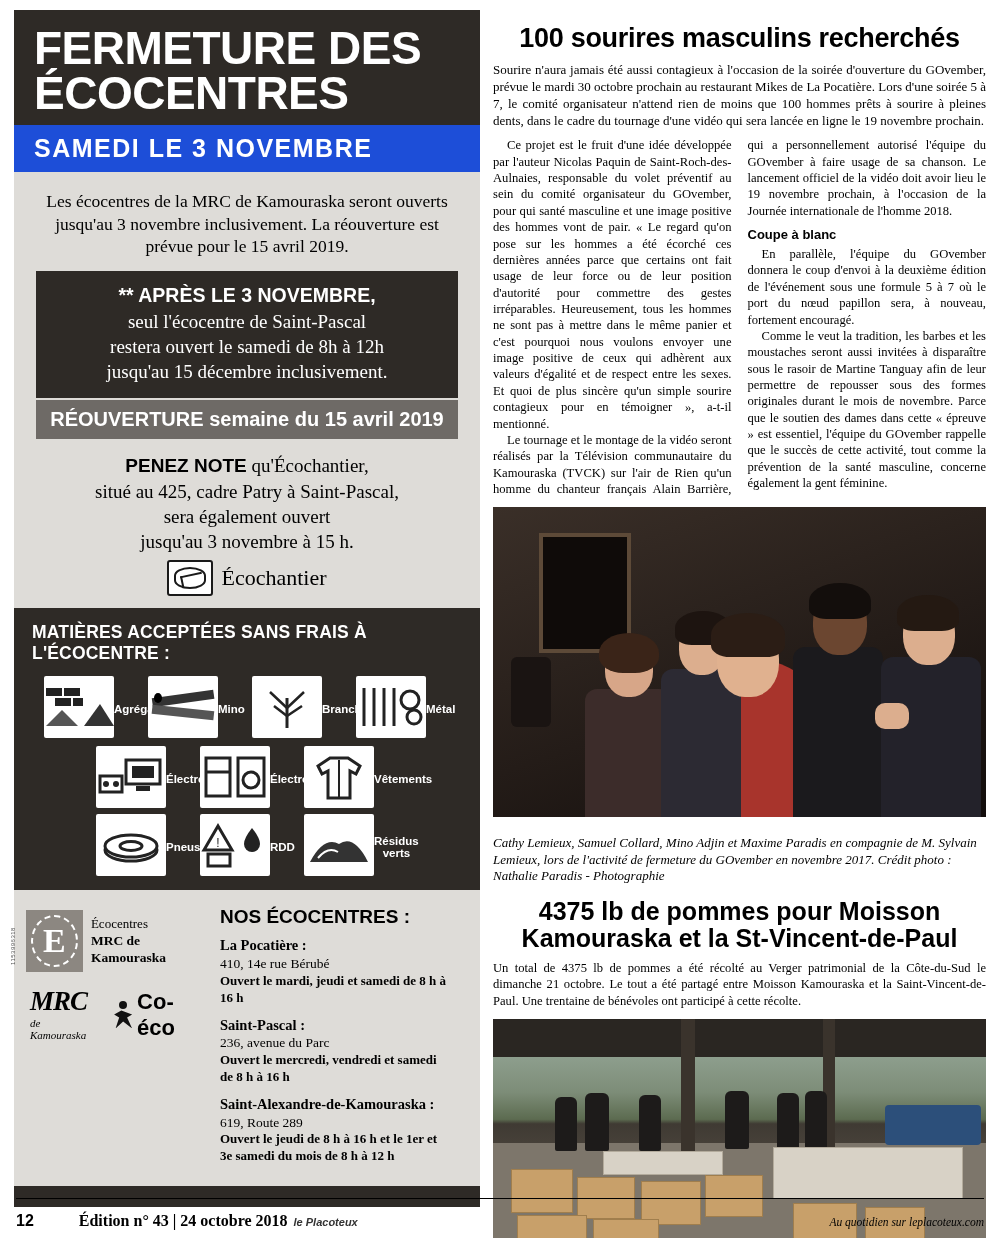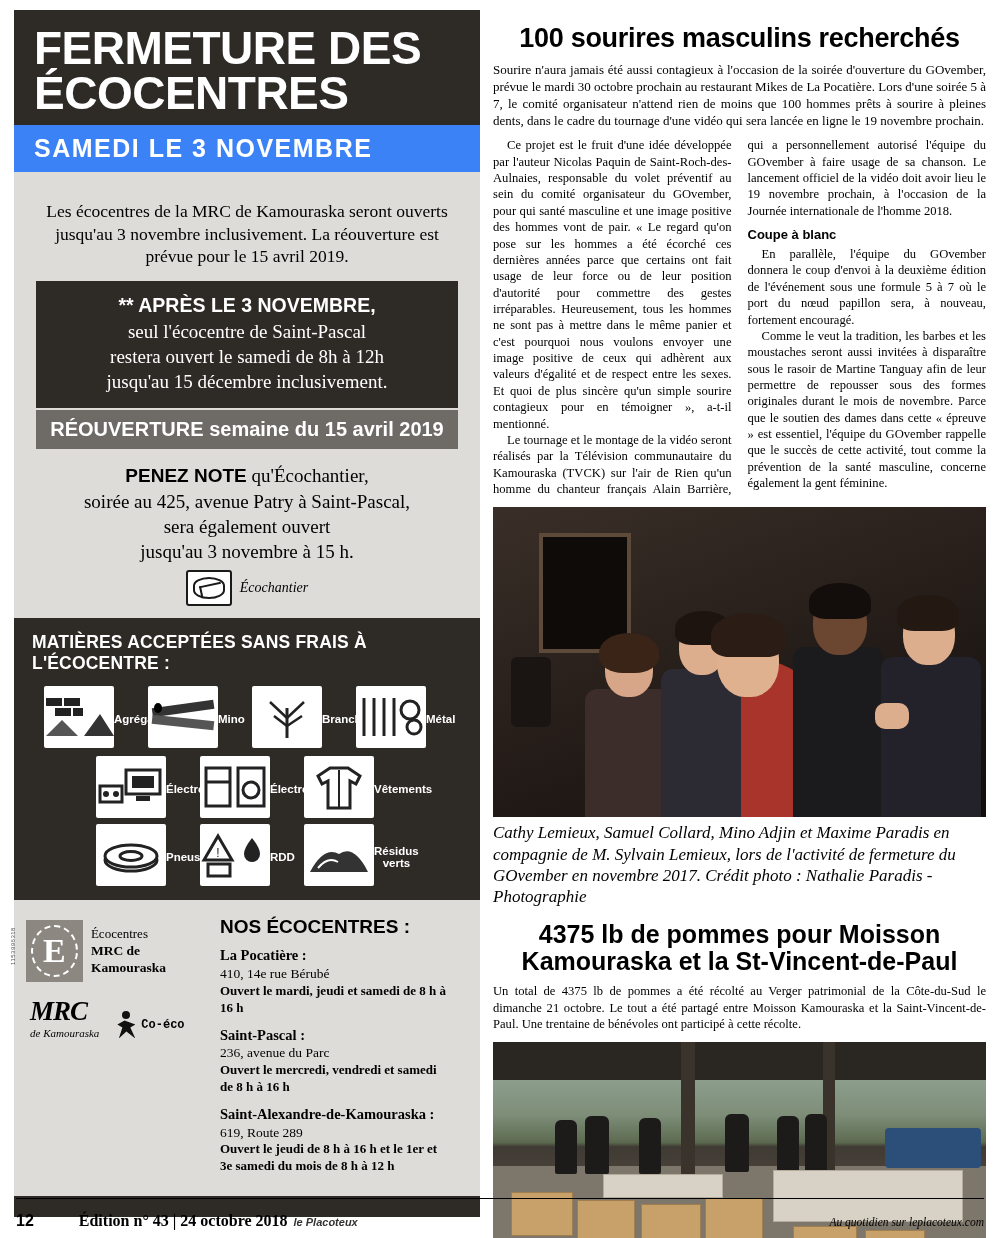--- a/index.html
+++ b/index.html
@@ -33,37 +33,37 @@
   }
   .ad-title {
     font-family: "Liberation Sans", sans-serif;
     font-weight: bold;
     font-size: 46px;
     line-height: 0.97;
     letter-spacing: -0.5px;
     margin: 0;
   }
   .ad-sub {
-    background: #3b82f6;
+    background: #1d4ed8;
     color: #fff;
     font-weight: bold;
     font-size: 25px;
     letter-spacing: 1.5px;
     padding: 9px 20px 9px 20px;
   }
   .ad-body {
     background: #dedcd8;
     padding: 16px 22px 10px 22px;
   }
   .ad-p1 {
     font-family: "Liberation Serif", serif;
     font-size: 17.5px;
     line-height: 1.28;
     text-align: center;
-    margin: 12px 0 14px 0;
+    margin: 2px 0 14px 0;
   }
   .box-dark {
     background: #2e2a26;
     color: #fff;
     text-align: center;
     padding: 12px 14px 14px 14px;
     font-family: "Liberation Serif", serif;
     font-size: 19px;
     line-height: 1.32;
   }
@@ -97,22 +97,21 @@
     content: ""; position: absolute; left: 5px; top: 5px; right: 5px; bottom: 5px;
     border: 2px solid #1a1a1a; border-radius: 50%/40%;
   }
   .ecoch-mark:after {
     content: ""; position: absolute; left: 12px; top: 12px; width: 20px; height: 10px;
     border-top: 2px solid #1a1a1a; border-left: 2px solid #1a1a1a;
     transform: rotate(-12deg);
   }
   .ecoch-text {
     font-family: "Liberation Serif", serif;
-    font-size: 14px;
-    font-style: italic;
+    font-size: 22px;
   }
 
   
   .mat {
     background: #2e2a26;
     color: #fff;
     padding: 12px 14px 14px 14px;
   }
   .mat-title {
     font-weight: bold; font-size: 17.5px; letter-spacing: 0.2px;
@@ -168,21 +167,21 @@
     width: 22px; height: 28px; position: relative;
   }
   .coeco .man:before {
     content: ""; position: absolute; left: 7px; top: 0; width: 8px; height: 8px;
     background: #111; border-radius: 50%;
   }
   .coeco .man:after {
     content: ""; position: absolute; left: 2px; top: 9px; width: 18px; height: 18px;
     background: #111; clip-path: polygon(40% 0, 100% 22%, 72% 40%, 100% 100%, 50% 62%, 8% 100%, 28% 40%, 0 22%);
   }
-  .coeco .t { font-family: Liberation Mono, monospace; font-size: 12px; font-weight: bold; }
+  .coeco .t { font-family: Liberation Sans, sans-serif; font-size: 22px; font-weight: bold; }
   .eco-right {
     flex: 1; padding: 6px 28px 6px 6px;
     font-family: "Liberation Serif", serif;
   }
   .eco-h { font-family: "Liberation Sans", sans-serif; font-weight: bold; font-size: 19px; margin-bottom: 8px; }
   .eco-site { margin-bottom: 9px; font-size: 13.5px; line-height: 1.3; }
   .eco-site .nm { font-weight: bold; font-size: 14.5px; }
   .eco-site .hrs { font-weight: bold; font-size: 13px; }
   .eco-foot {
     background: #2e2a26; color: #fff; text-align: center;
@@ -234,23 +233,23 @@
     position: relative;
     margin-top: 10px;
     background: #2b2320;
     overflow: hidden;
   }
   .photo1 { height: 310px; }
   .photo2 { height: 228px; }
   .caption {
     font-family: "Liberation Serif", serif;
     font-style: italic;
-    font-size: 17px;
+    font-size: 13px;
     line-height: 1.25;
-    margin-top: 5px;
+    margin-top: 18px;
   }
   .headline2 {
     font-family: "Liberation Sans", sans-serif;
     font-weight: bold;
     font-size: 25px;
     line-height: 1.06;
     text-align: center;
     margin: 14px 0 9px 0;
   }
   .body2 {
@@ -313,21 +312,21 @@
         <div class="l1">** APRÈS LE 3 NOVEMBRE,</div>
         <div>seul l'écocentre de Saint-Pascal</div>
         <div>restera ouvert le samedi de 8h à 12h</div>
         <div>jusqu'au 15 décembre inclusivement.</div>
       </div>
 
       <div class="bar-grey">RÉOUVERTURE semaine du 15 avril 2019</div>
 
       <div class="ad-p2">
         <span class="b">PENEZ NOTE</span><span> qu'Écochantier,</span><br>
-        <span>soirée au 425, avenue Patry à Saint-Pascal,</span><br>
+        <span>situé au 425, cadre Patry à Saint-Pascal,</span><br>
         <span>sera également ouvert</span><br>
         <span>jusqu'au 3 novembre à 15 h.</span>
       </div>
 
       <div class="ecoch-logo">
         <div class="ecoch-mark"></div>
         <div class="ecoch-text">Écochantier</div>
       </div>
     </div>
 

